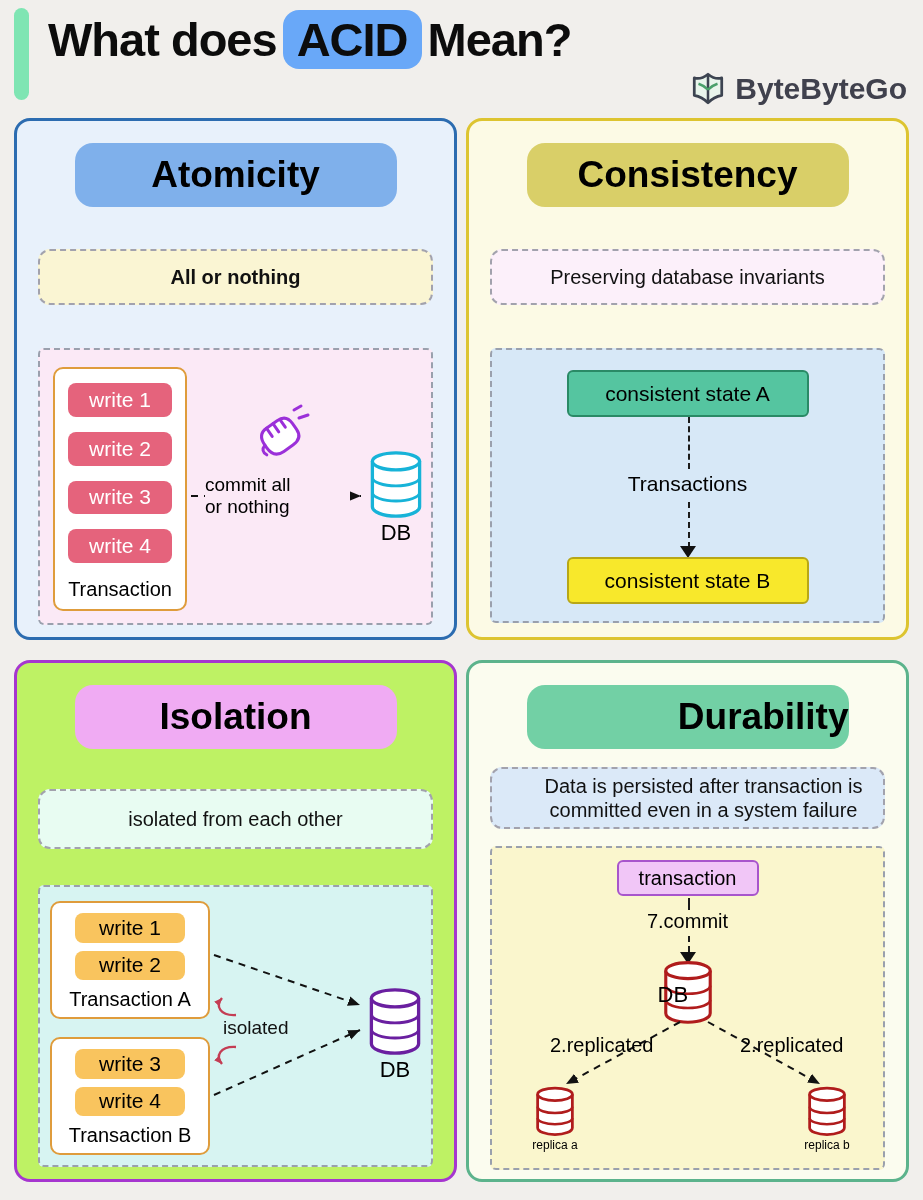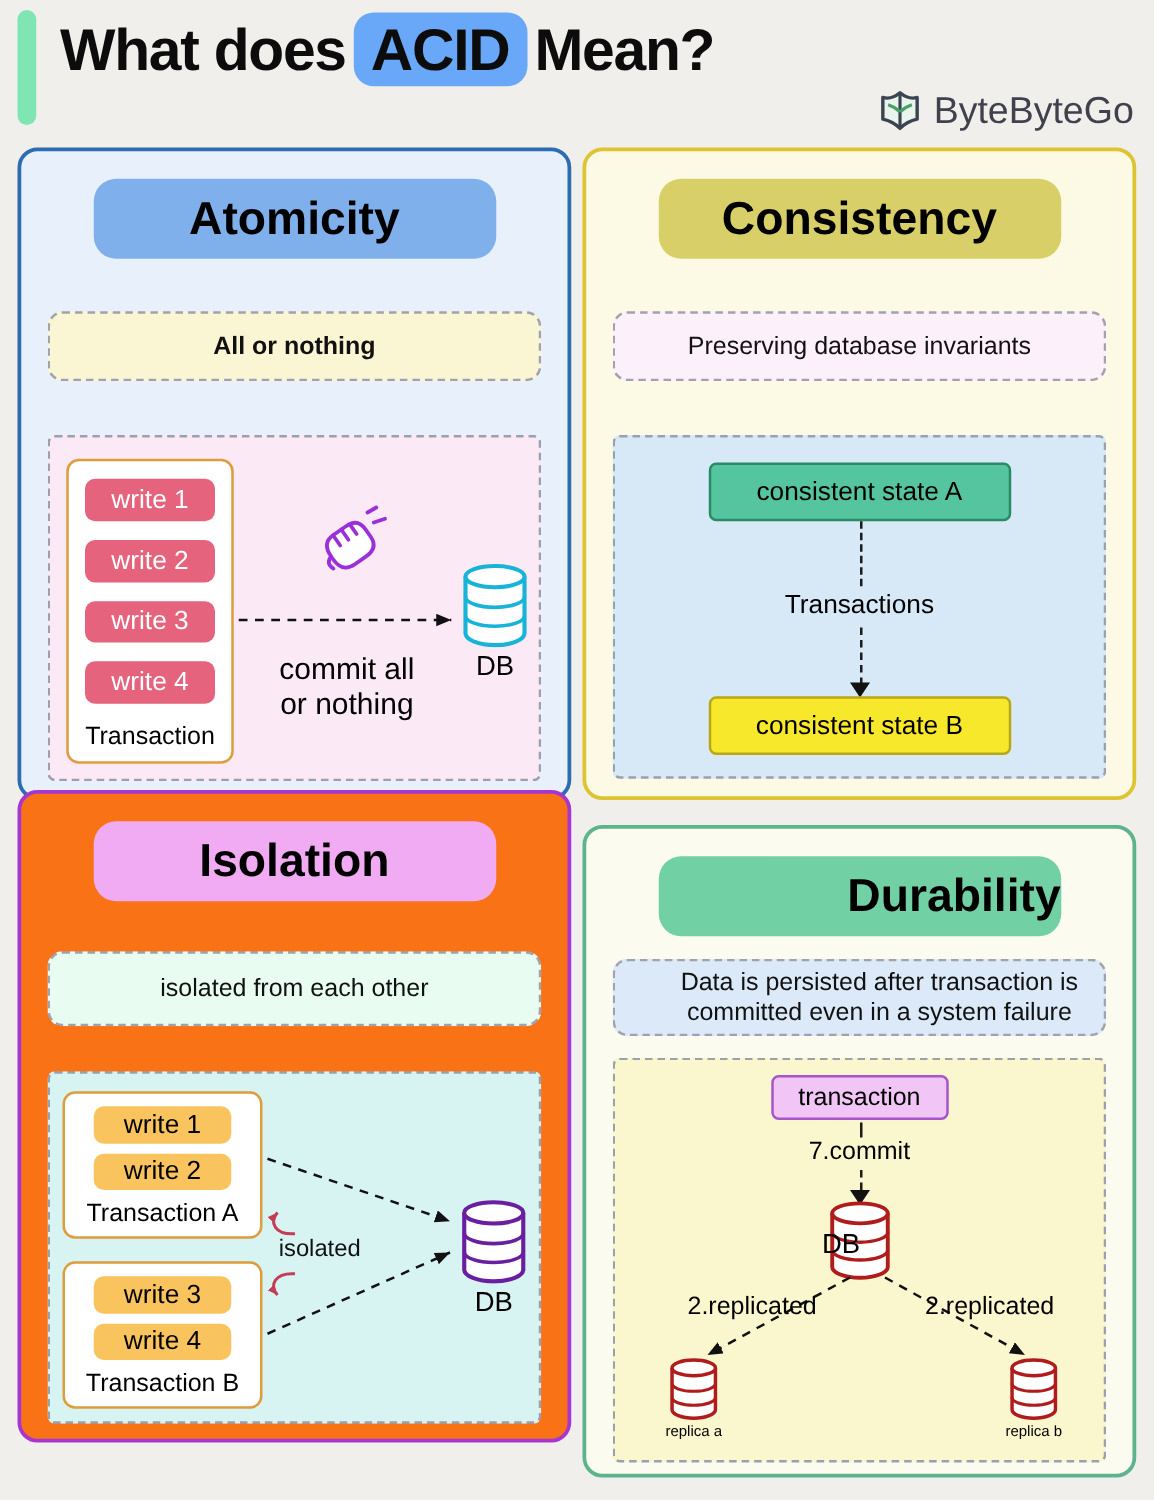--- a/index.html
+++ b/index.html
@@ -5,27 +5,27 @@
   * { margin:0; padding:0; box-sizing:border-box; }
   html,body { background:#e9e7e4; }
   body { font-family:"Liberation Sans","DejaVu Sans",sans-serif; }
   .page { position:relative; width:923px; height:1200px; background:#f1efec; overflow:hidden; margin:0 auto; }
 
   
   .accent-bar { position:absolute; left:14px; top:8px; width:15px; height:92px; background:#7fe5b3; border-radius:8px; }
   .title { position:absolute; left:48px; top:10px; font-size:47px; font-weight:bold; color:#0c0c0c; letter-spacing:-1px; white-space:nowrap; }
   .title .hl { background:#69a8f8; border-radius:16px; padding:2px 14px; margin:0 6px; display:inline-block; }
   .brand { position:absolute; right:16px; top:70px; display:flex; align-items:center; gap:8px; }
-  .brand-name { font-size:30px; font-weight:normal; color:#40414d; }
+  .brand-name { font-size:30px; font-weight:bold; color:#40414d; }
 
   
   .panel { position:absolute; width:443px; height:522px; border-radius:16px; border:3px solid; }
   .panel.atomicity   { left:14px;  top:118px; background:#e8f1fb; border-color:#2c6cb0; }
   .panel.consistency { left:466px; top:118px; background:#fcfae5; border-color:#ddc430; }
-  .panel.isolation   { left:14px;  top:632px; background:#f97316; border-color:#a636cf; }
+  .panel.isolation   { left:14px;  top:660px; background:#bef264; border-color:#a636cf; }
   .panel.durability  { left:466px; top:660px; background:#fbfcef; border-color:#5cb38c; }
 
   .pill { position:absolute; left:50%; transform:translateX(-50%); top:22px; width:322px; height:64px;
           border-radius:18px; font-size:37px; font-weight:bold; color:#000; text-align:center; line-height:64px; }
   .atomicity   .pill { background:#7fb0eb; }
   .consistency .pill { background:#d9cf68; }
   .isolation   .pill { background:#f0abf3; }
   .durability  .pill { background:#72d0a5;text-align:right; }
 
   .subtitle { position:absolute; left:21px; right:21px; border:2px dashed #a2a2ad; border-radius:12px;
@@ -52,22 +52,22 @@
 
   
   .txn-box { position:absolute; left:13px; top:17px; width:134px; height:244px; background:#fff;
              border:2px solid #df9c3c; border-radius:10px; display:flex; flex-direction:column;
              align-items:center; gap:15px; padding:14px 0 8px 0; }
   .write { border-radius:8px; display:flex; align-items:center; justify-content:center; }
   .write.red { width:104px; height:34px; background:#e5637c; color:#fff; font-size:21px; }
   .write.orange { width:110px; height:32px; background:#f9c45e; color:#000; font-size:21px; }
   .txn-label { margin-top:auto; font-size:20px; color:#000; }
   .fist { position:absolute; left:208px; top:52px; }
-  .arrow-label { position:absolute; left:165px; top:122px; width:145px; text-align:center;
-                 font-size:24px; line-height:1.15; background:#fbe9f6; padding:2px 0;margin-top:48px; }
+  .arrow-label { position:absolute; left:165px; top:122px; width:145px; 
+                 font-size:19px; line-height:1.15; background:#fbe9f6; padding:2px 0; }
   .atomicity .cyl-group { left:325px; top:100px; width:62px; }
 
   
   .state { position:absolute; left:50%; transform:translateX(-50%); width:242px; height:47px;
            border-radius:6px; font-size:21px; display:flex; align-items:center; justify-content:center; }
   .state.a { top:20px; background:#55c5a0; border:2px solid #2a8a66; }
   .state.b { top:207px; background:#f8e82b; border:2px solid #b8a716; }
   .vline { position:absolute; left:50%; width:0; border-left:2px dashed #1b1b1b; }
   .consistency .v1 { top:67px; height:52px; }
   .consistency .v2 { top:152px; height:46px; }

